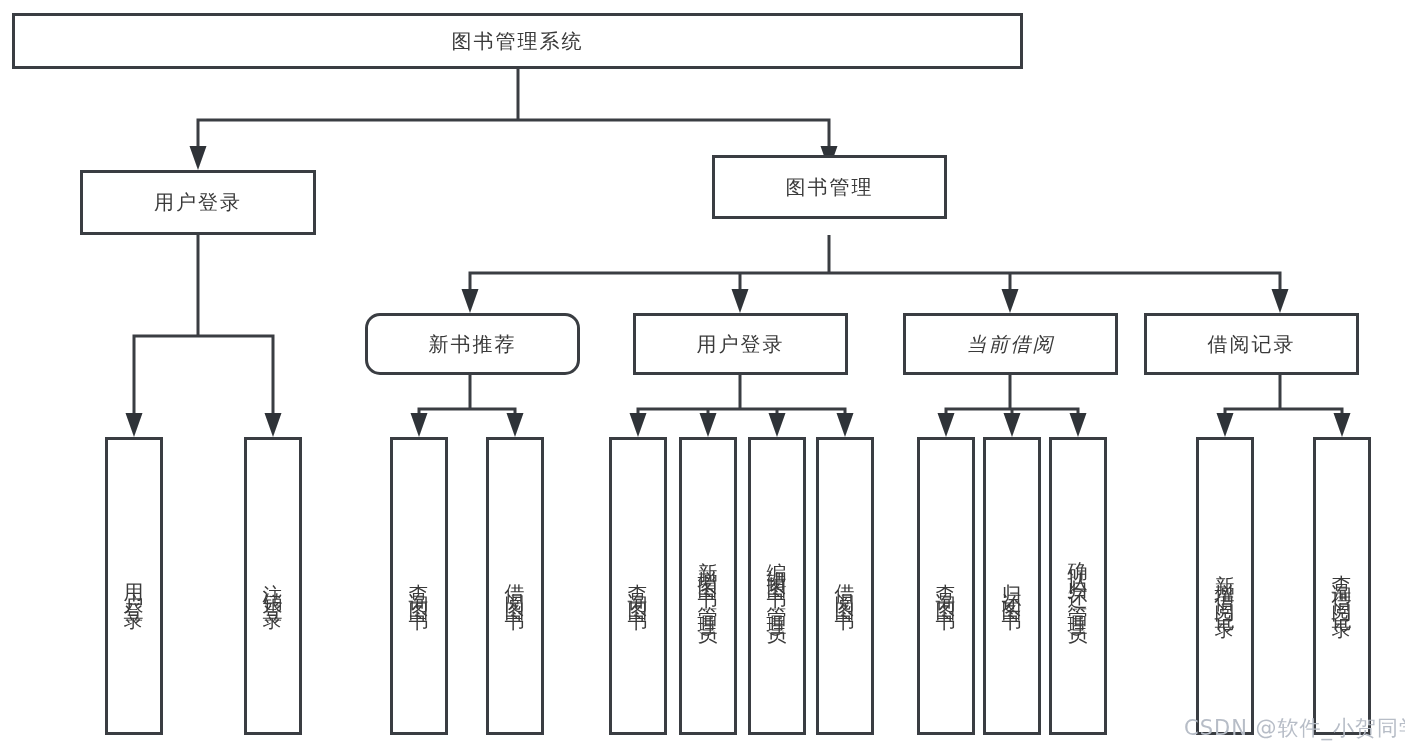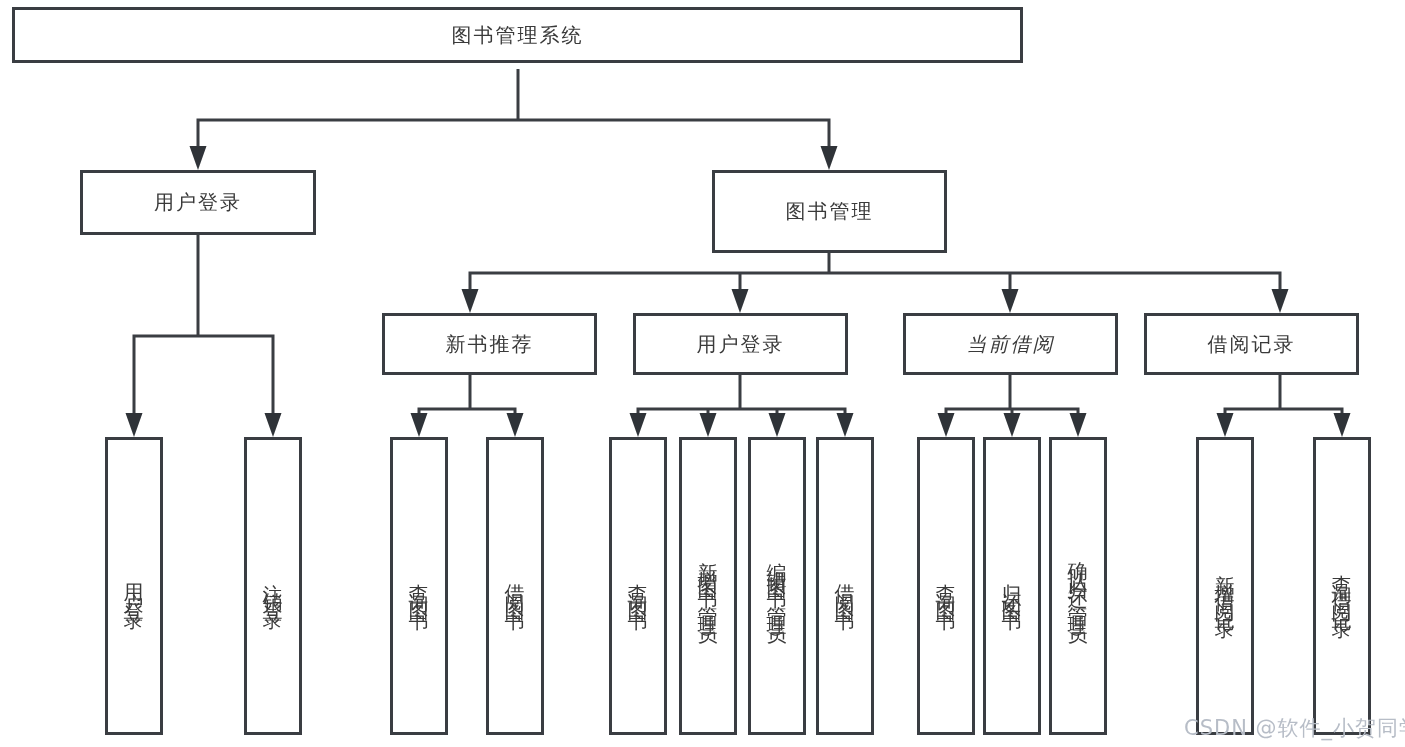--- a/index.html
+++ b/index.html
@@ -52,27 +52,27 @@
   }
   .vnode .vlabel {
     writing-mode: vertical-rl;
     text-orientation: mixed;
     font-size: 20px;
     letter-spacing: 9px;
     line-height: 1;
     white-space: nowrap;
   }
   
-  .n-root   { left: 12px;  top: 7px;  width: 1011px; height: 56px; align-items: center; }
+  .n-root   { left: 12px;  top: 13px;  width: 1011px; height: 56px; align-items: center; }
   
   .n-user   { left: 80px;  top: 170px; width: 236px;  height: 65px; }
-  .n-mgmt   { left: 712px; top: 170px; width: 235px;  height: 83px; }
+  .n-mgmt   { left: 712px; top: 155px; width: 235px;  height: 64px; }
   
   .lvl3     { top: 313px; width: 215px; height: 62px; }
-  .n-newbook { left: 382px; }
+  .n-newbook { left: 365px; border-radius: 15px; }
   .n-borrow  { left: 633px; }
   .n-current { left: 903px; font-style: italic; }
   .n-record  { left: 1128px; margin-left: 16px; }
   
   .c-user1 { left: 105px; }
   .c-user2 { left: 244px; }
   .c-nb1   { left: 390px; }
   .c-nb2   { left: 486px; }
   .c-bb1   { left: 609px; }
   .c-bb2   { left: 679px; }

